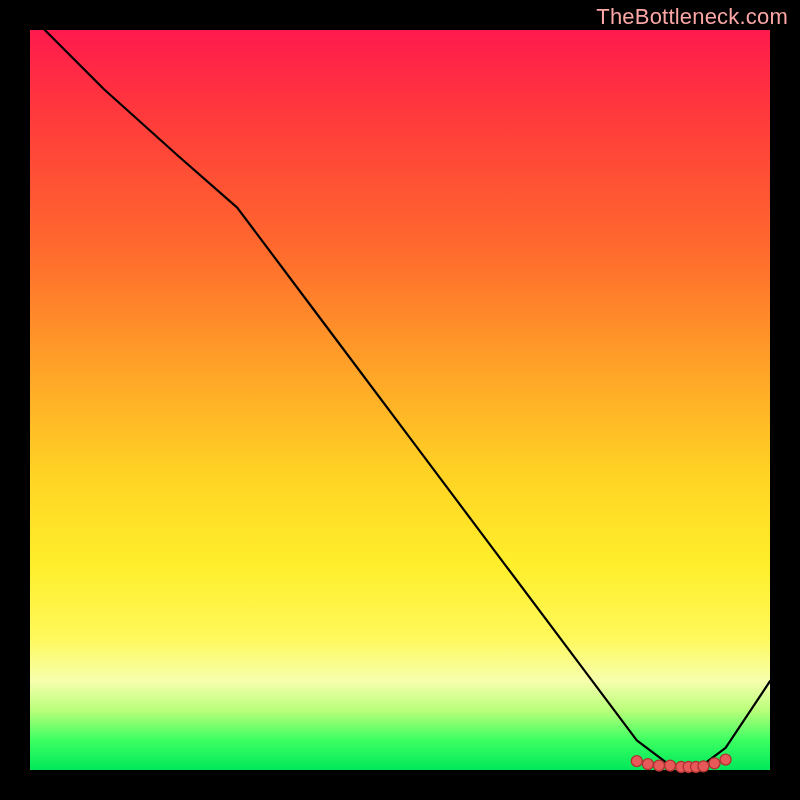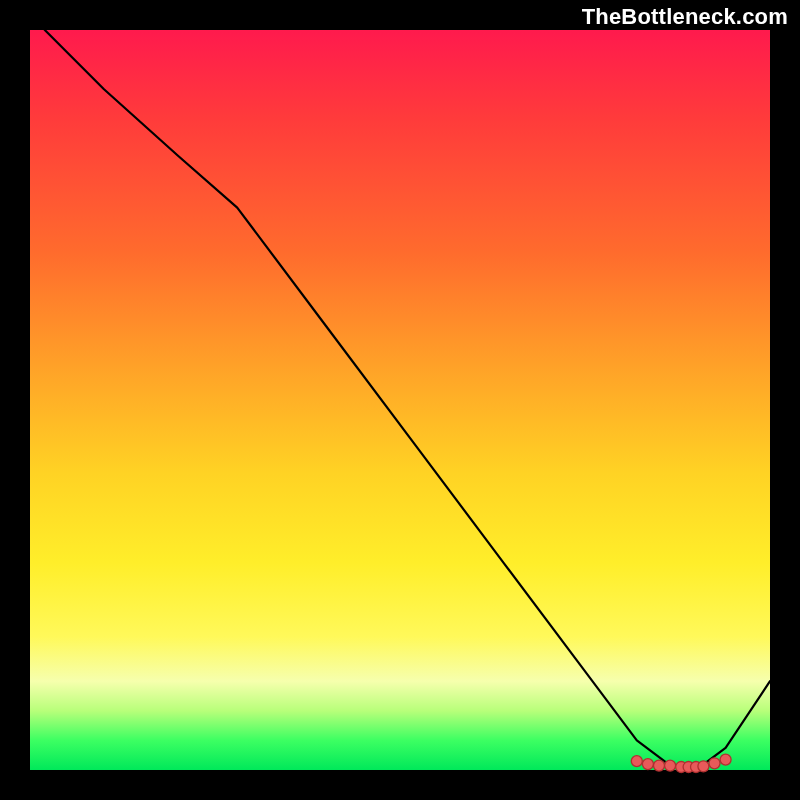--- a/index.html
+++ b/index.html
@@ -9,22 +9,22 @@
     width: 800px;
     height: 800px;
     background: #000;
   }
   .watermark {
     position: absolute;
     top: 4px;
     right: 12px;
     font-family: Arial, Helvetica, sans-serif;
     font-size: 22px;
-    font-weight: 700;
-    color: #ffffff;
+    font-weight: 400;
+    color: #fca5a5;
     letter-spacing: 0.2px;
   }
   .plot-area {
     position: absolute;
     left: 30px;
     top: 30px;
     width: 740px;
     height: 740px;
   }
   .gradient {

